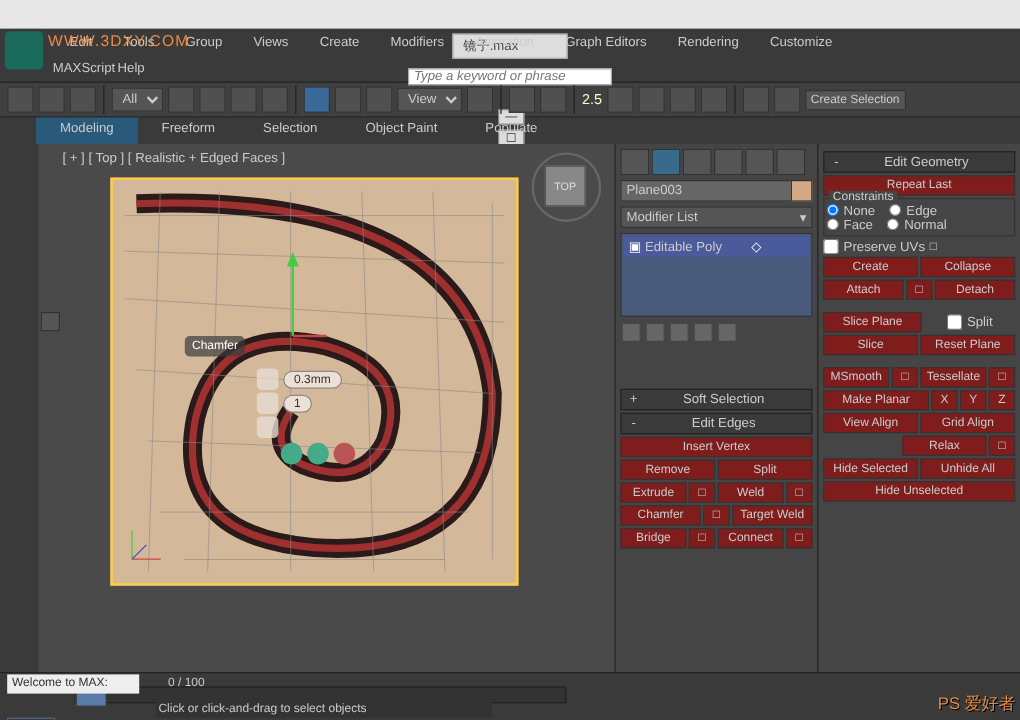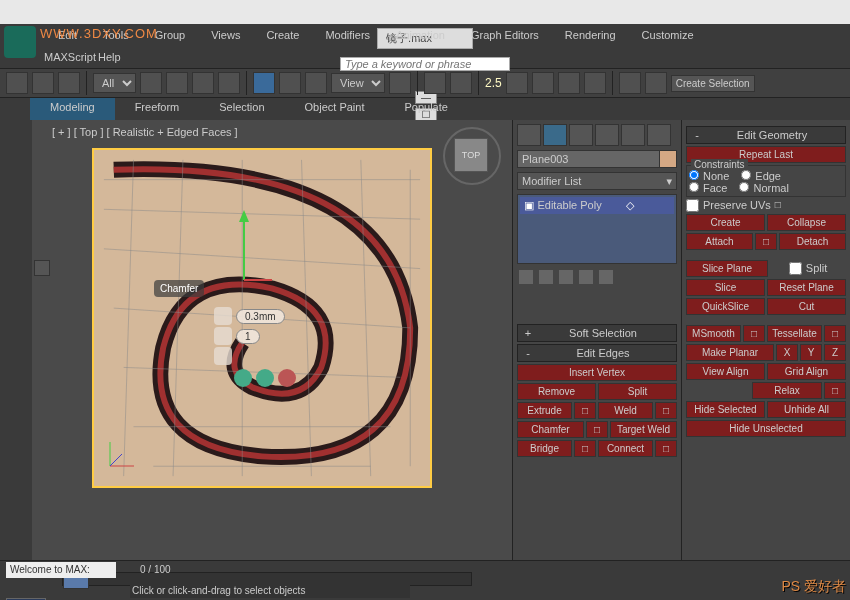--- a/index.html
+++ b/index.html
@@ -56,21 +56,21 @@
 .rollhdr{background:#3a3a3a;border:1px solid #222;padding:2px 4px;text-align:center;margin-top:2px;display:flex;}
 .rollhdr .pm{width:12px;}
 .rollhdr .tt{flex:1;}
 .btnrow{display:flex;gap:2px;margin:2px 0;}
 .pbtn{flex:1;background:#7f1d1d;border:1px solid #333;padding:2px 2px;text-align:center;font-size:10px;}
 .pbtn.sm{flex:0 0 22px;}
 .group{border:1px solid #333;padding:4px 2px 2px;margin:2px 0;position:relative;}
 .grouplbl{position:absolute;top:-7px;left:4px;background:#454545;padding:0 3px;font-size:10px;}
 .radio{display:flex;align-items:flex-start;gap:4px;font-size:10px;}
 .radio input{width:10px;height:10px;}
-.cb{display:flex;gap:4px;font-size:10px;margin:2px 0;}
+.cb{display:flex;align-items:center;gap:4px;font-size:10px;margin:2px 0;}
 .timeline{height:36px;background:#3a3a3a;border-top:1px solid #222;display:flex;align-items:center;padding:0 6px;gap:6px;}
 .timeslider{flex:0 0 410px;height:14px;background:#333;border:1px solid #222;position:relative;}
 .timeslider .knob{position:absolute;left:0;top:-2px;width:26px;height:18px;background:#5a7aaa;border:1px solid #333;}
 .statusbar{height:42px;background:#3a3a3a;display:flex;align-items:center;padding:0 6px;gap:6px;}
 .thumbsq{width:40px;height:38px;background:#2a3a5a;border:1px solid #666;}
 .welcome{background:#eee;color:#333;padding:2px 4px;width:110px;height:16px;font-size:10px;}
 .prompt{background:#333;width:280px;padding:2px;font-size:10px;position:absolute;bottom:2px;left:130px;}
 .keybtn{background:#555;border:1px solid #333;padding:2px 6px;font-size:10px;}
 .selmode{background:#444;border:1px solid #333;padding:2px 20px 2px 6px;font-size:10px;}
 .wm2{position:absolute;bottom:4px;right:4px;color:#d84;font-size:14px;text-shadow:1px 1px #000;}
@@ -323,24 +323,20 @@
         <div class="pbtn">Slice Plane</div>
         <label class="cb" style="flex:1;justify-content:center">
             <input type="checkbox" style="">
             <span>Split</span>
           </label>
       </div>
       <div class="btnrow">
         <div class="pbtn">Slice</div>
         <div class="pbtn">Reset Plane</div>
       </div>
-      <div class="btnrow">
-        <div class="pbtn">QuickSlice</div>
-        <div class="pbtn">Cut</div>
-      </div>
       <div style="height:6px"></div>
       <div class="btnrow">
         <div class="pbtn">MSmooth</div>
           <div class="pbtn sm">□</div>
         <div class="pbtn">Tessellate</div>
           <div class="pbtn sm">□</div>
       </div>
       <div class="btnrow">
         <div class="pbtn">Make Planar</div>
         <div class="pbtn sm">X</div>

